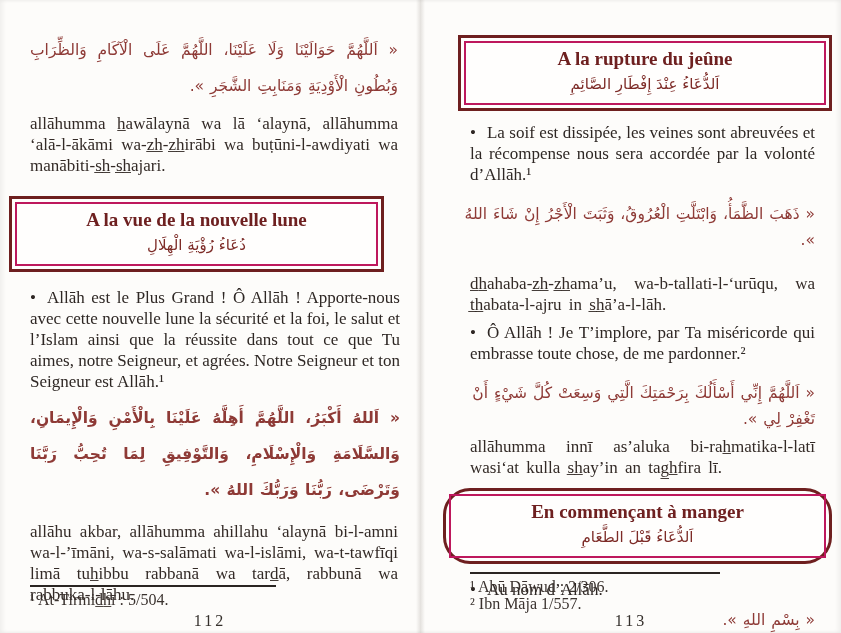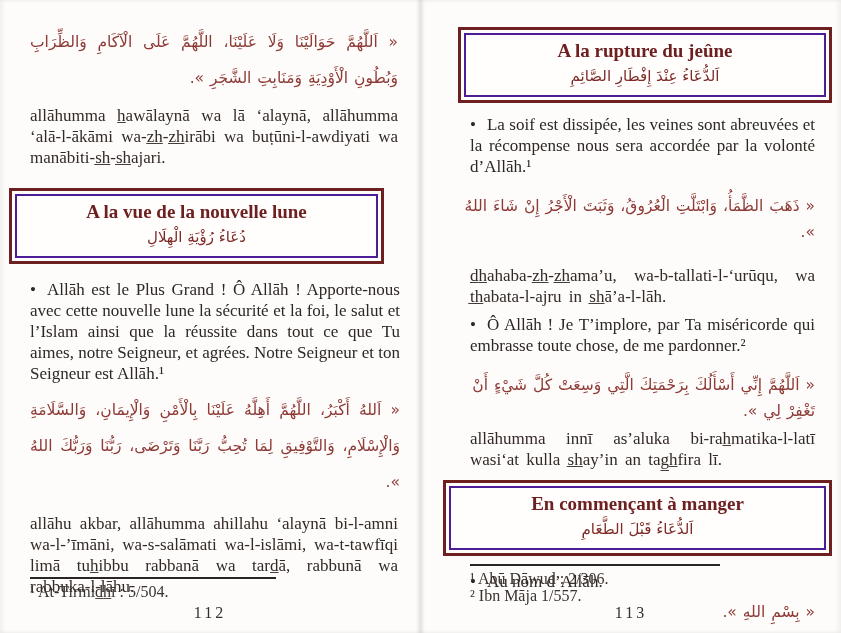--- a/index.html
+++ b/index.html
@@ -10,21 +10,21 @@
     background:#fdfcfa;
     overflow:hidden;
     box-shadow: inset 3px 0 4px rgba(0,0,0,0.05), inset -3px 0 4px rgba(0,0,0,0.05);
     font-family:"Liberation Serif","DejaVu Serif",serif;
     color:#2e2724;
   }
   .gutter{
     position:absolute;left:416px;top:0;width:9px;height:633px;
     background:linear-gradient(to right, rgba(0,0,0,0) 0%, rgba(120,110,100,0.18) 50%, rgba(0,0,0,0) 100%);
   }
-  .page{position:absolute;top:0;height:523px;}
+  .page{position:absolute;top:8px;height:523px;}
   .page.left{left:0;width:420px;}
   .page.right{left:421px;width:420px;}
 
   
   .fr,.tr{
     font-size:17px;line-height:21px;text-align:justify;
     color:#2e2724;
   }
   .tr{word-spacing:3px;color:#332a26;}
   .arabic{
@@ -35,43 +35,43 @@
     word-spacing:1px;
   }
   .arabic.single{line-height:26px;text-align:right;}
   p{margin:0;}
 
   
   .l-ar1{margin:24px 22px 0 30px;}
   .l-tr1{margin:9px 22px 0 30px;}
   .l-box{margin:20px 36px 0 9px;}
   .l-par1{margin:15px 20px 0 30px;}
-  .l-ar2{margin:8px 20px 0 30px;}
+  .l-ar2{margin:8px 20px 0 30px;font-weight:bold;}
   .l-tr2{margin:13px 22px 0 30px;}
 
   
   .r-box1{margin:27px 9px 0 37px;}
   .r-par1{margin:11px 26px 16px 49px;}
   .r-ar1{margin:5px 26px 0 36px;}
   .r-tr1{margin:20px 26px 0 49px;}
   .r-par2{margin:7px 26px 0 49px;}
   .r-ar2{margin:16px 26px 0 49px;}
   .r-tr2{margin:4px 26px 0 49px;}
-  .r-box2{margin:10px 9px 0 22px;}
+  .r-box2{margin:10px 9px 0 22px;border-radius:27px;}
   .r-par3{margin:15px 26px 0 49px;}
   .r-ar3{margin:7px 26px 0 49px;}
   .r-tr3{margin:9px 26px 0 49px;}
 
   
   .section-box{
     border:3px solid #6e1f1f;
     background:#fffefd;
   }
   .section-box-inner{
-    border:2px solid #4c1d95;
+    border:2px solid #be185d;
     margin:3px;
     padding:3px 6px 5px;
     text-align:center;
   }
   .box-title-fr{
     font-weight:bold;
     font-size:19px;line-height:25px;
     color:#6e2020;
   }
   .box-title-ar{

